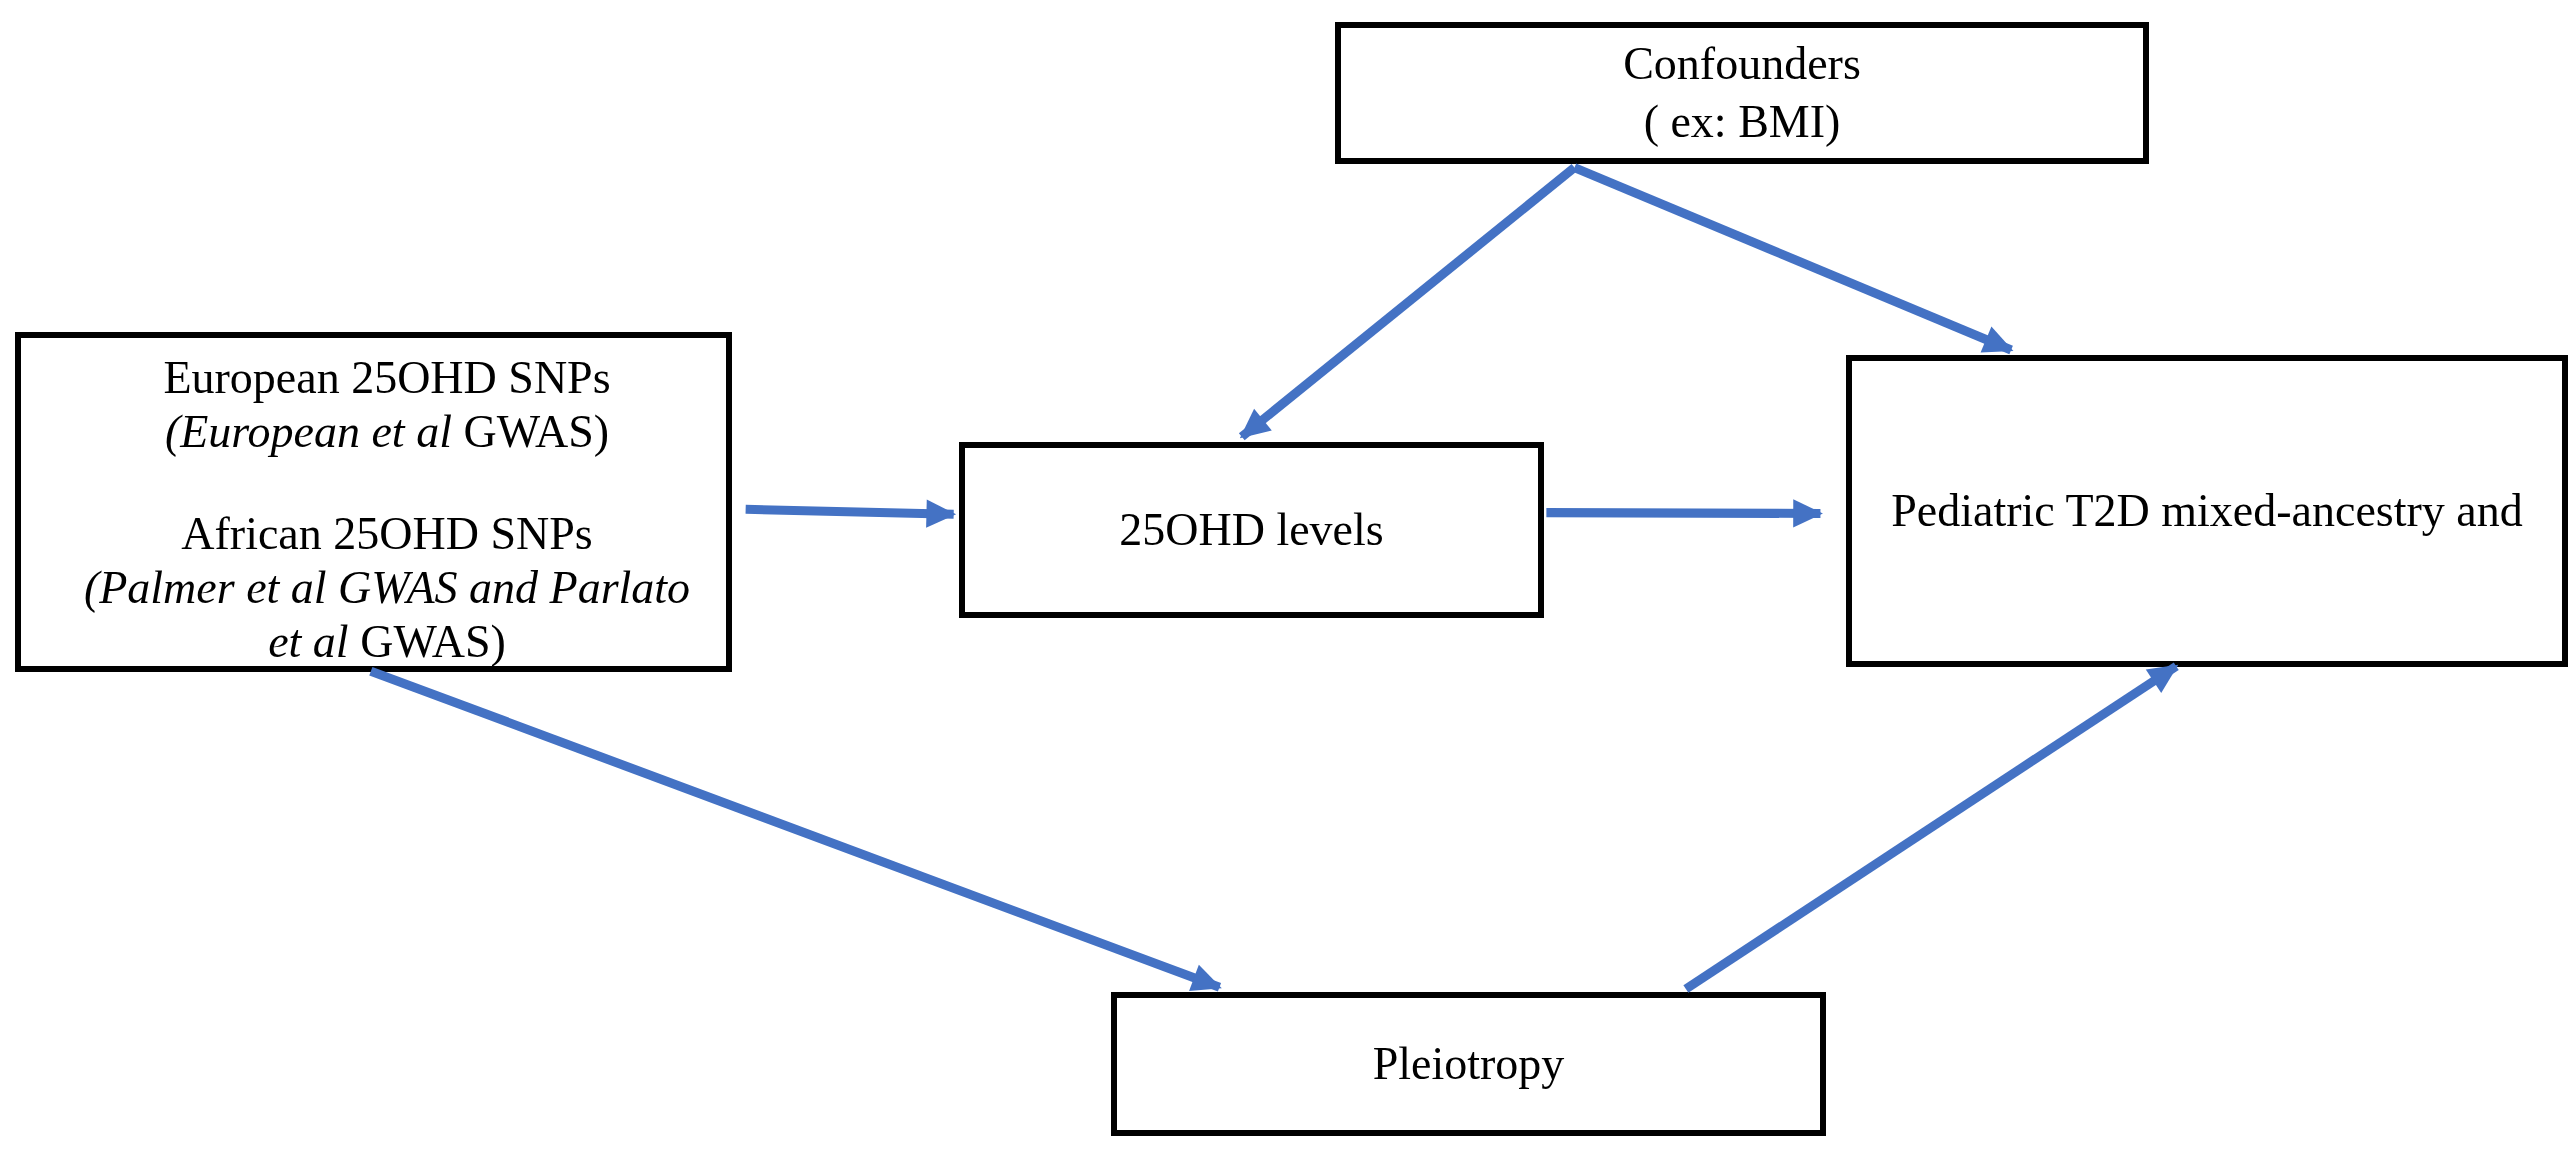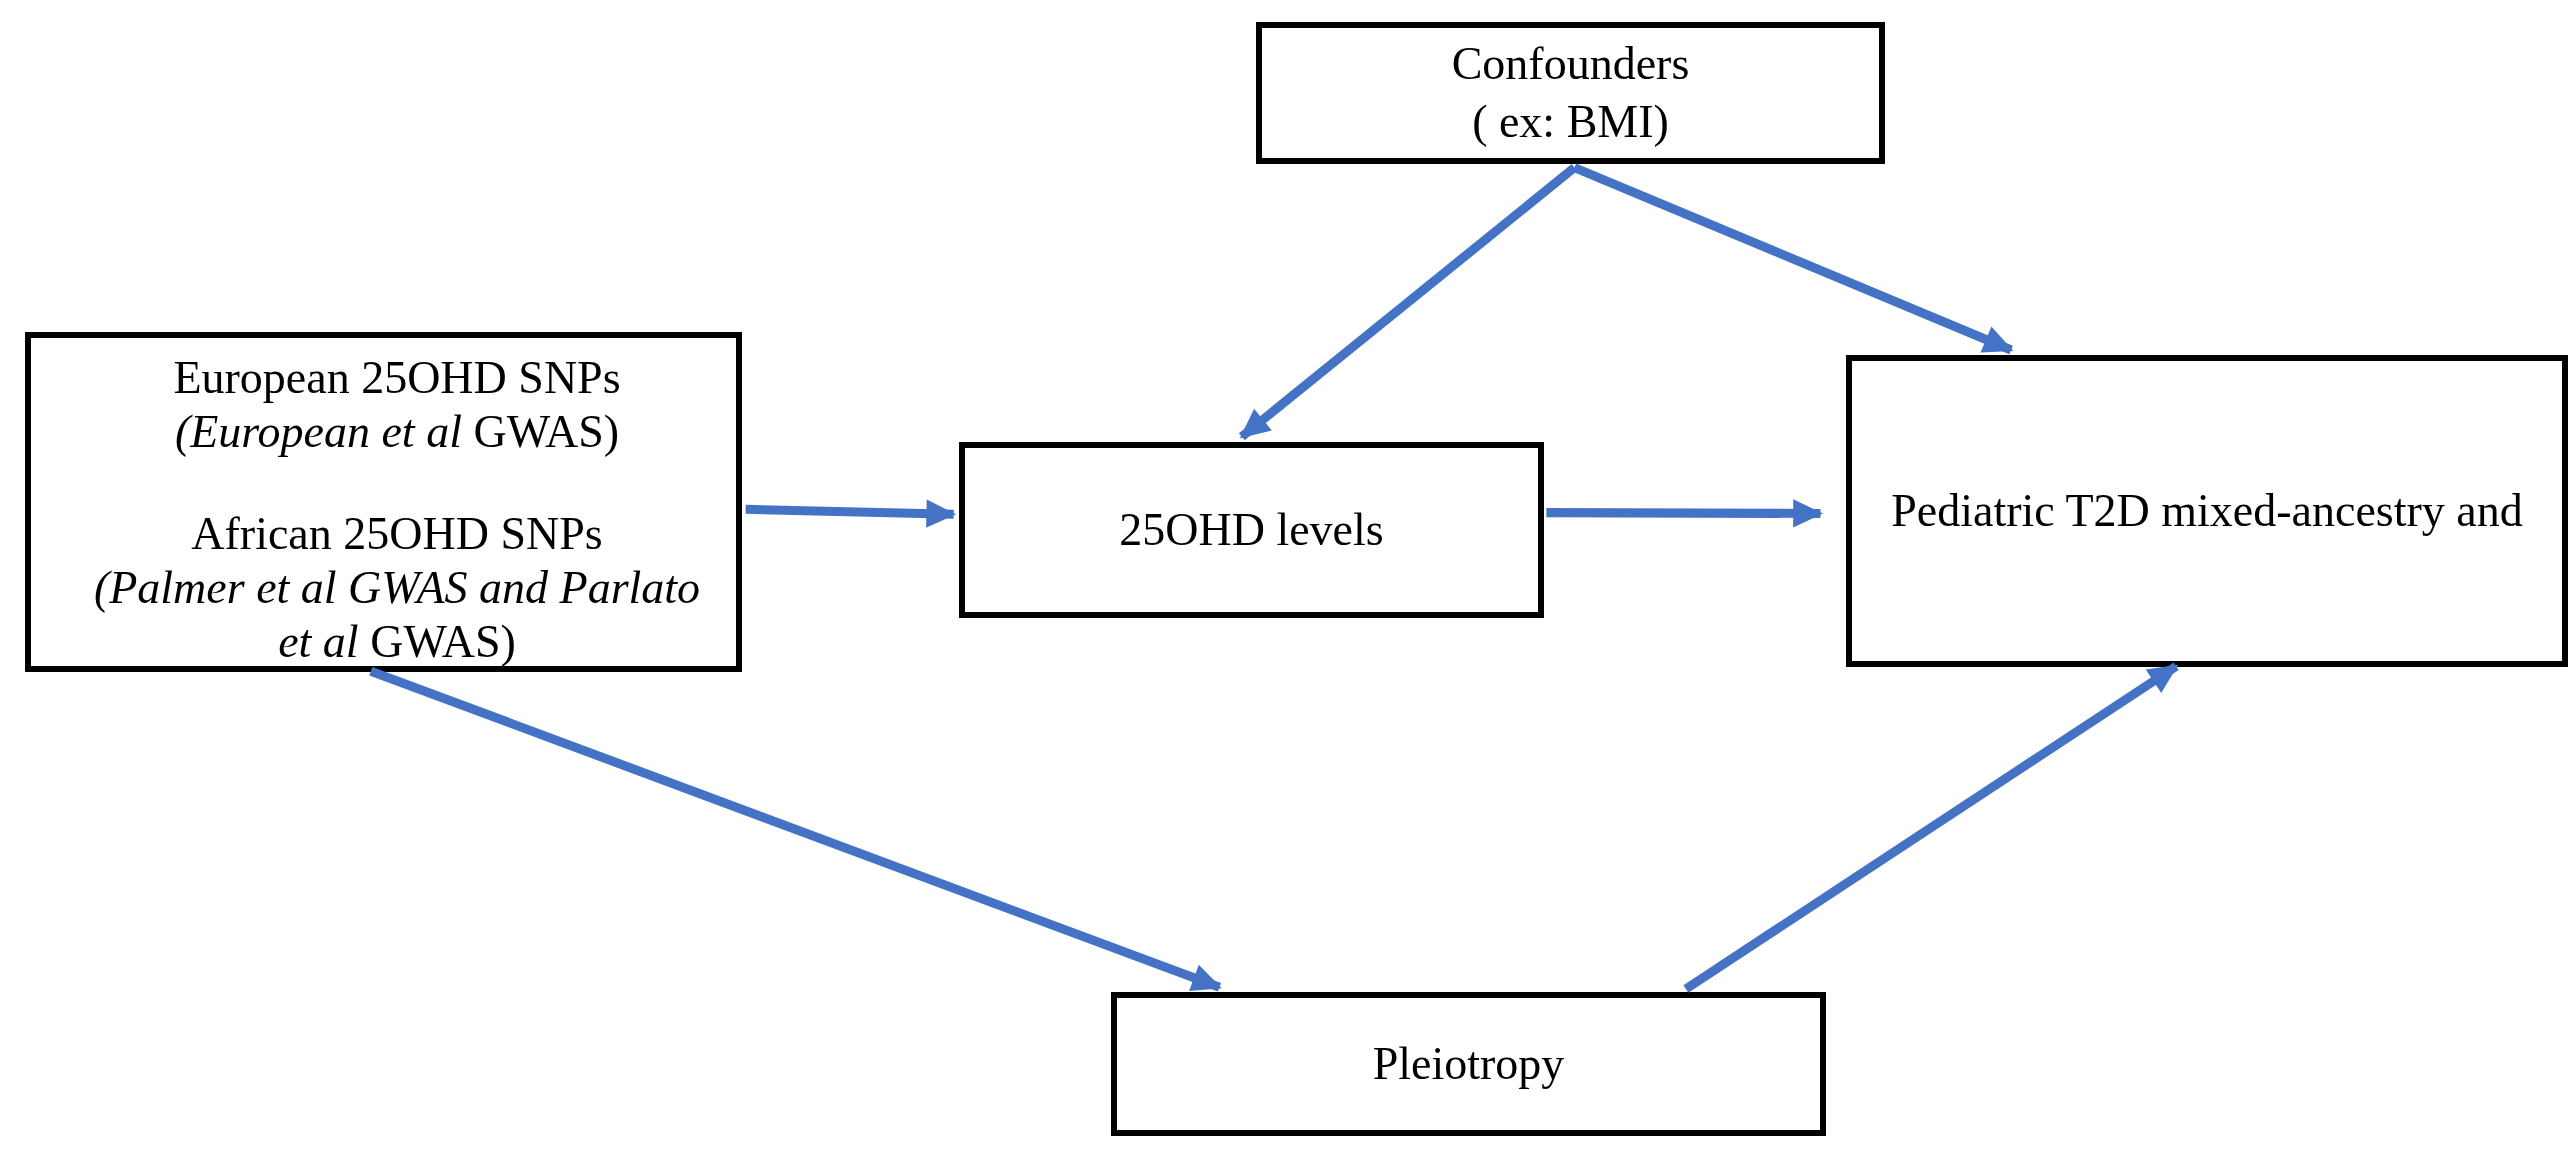--- a/index.html
+++ b/index.html
@@ -29,22 +29,22 @@
     z-index:1;
   }
   .node.flex-center{
     display:flex;
     flex-direction:column;
     justify-content:center;
     align-items:center;
   }
   .it{font-style:italic;}
   
-  #node-confounders { left:1256px; top:21.5px;   width:629px; height:142px; line-height:58px;}
-  #node-exposure-snps{ left:25px;  top:332px;  width:717px; height:340px; padding-top:13.2px;padding-left:27px;}
+  #node-confounders { left:1335px; top:21.5px;   width:814px; height:142px; line-height:58px;}
+  #node-exposure-snps{ left:15px;  top:332px;  width:717px; height:340px; padding-top:13.2px;padding-left:27px;}
   #node-exposure    { left:959px; top:442px;  width:585px; height:176px;}
   #node-outcome     { left:1826px; top:355px;  width:722px; height:312px;margin-left:20px;}
   #node-pleiotropy  { left:1111px; top:992px; width:715px; height:144px; line-height:56px;align-items:center;}
   .spacer-line{height:48px;}
   svg.arrows{
     position:absolute;
     left:0; top:0;
     width:2576px; height:1159px;
     z-index:2;
     pointer-events:none;

